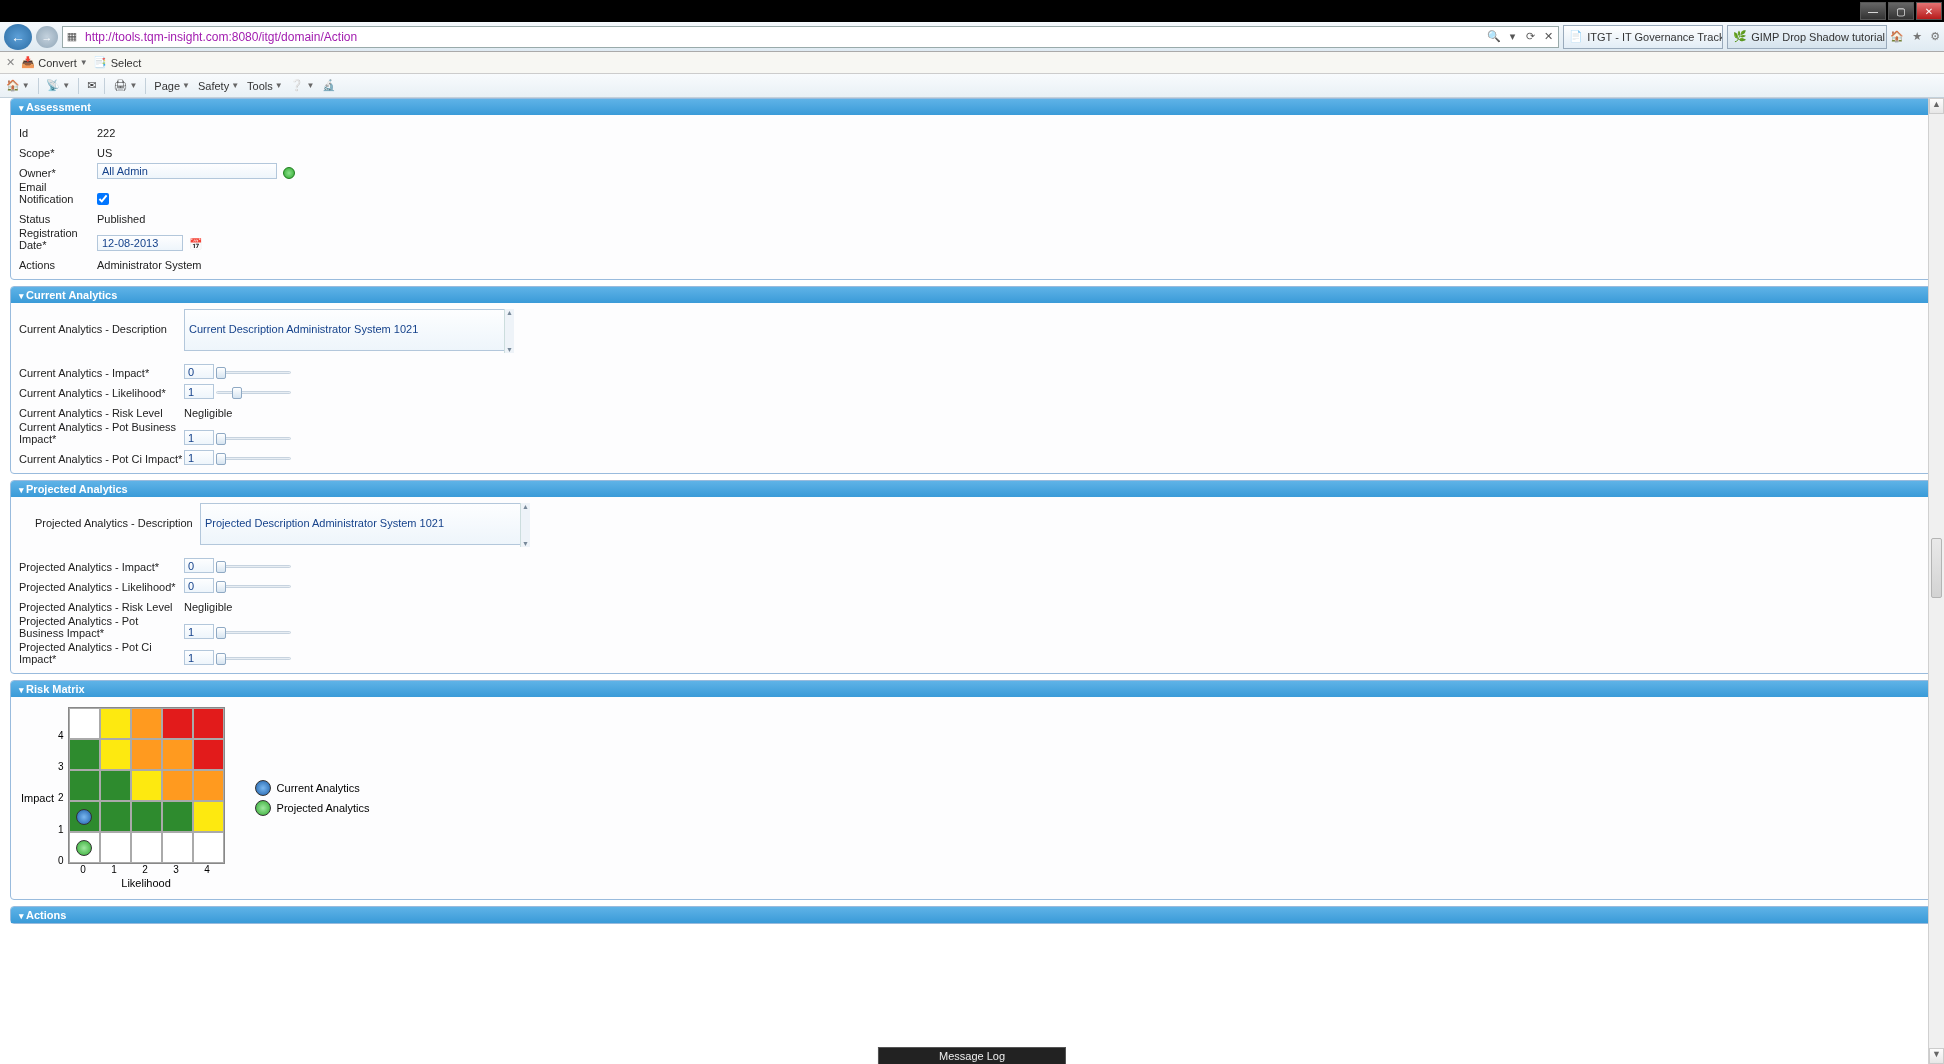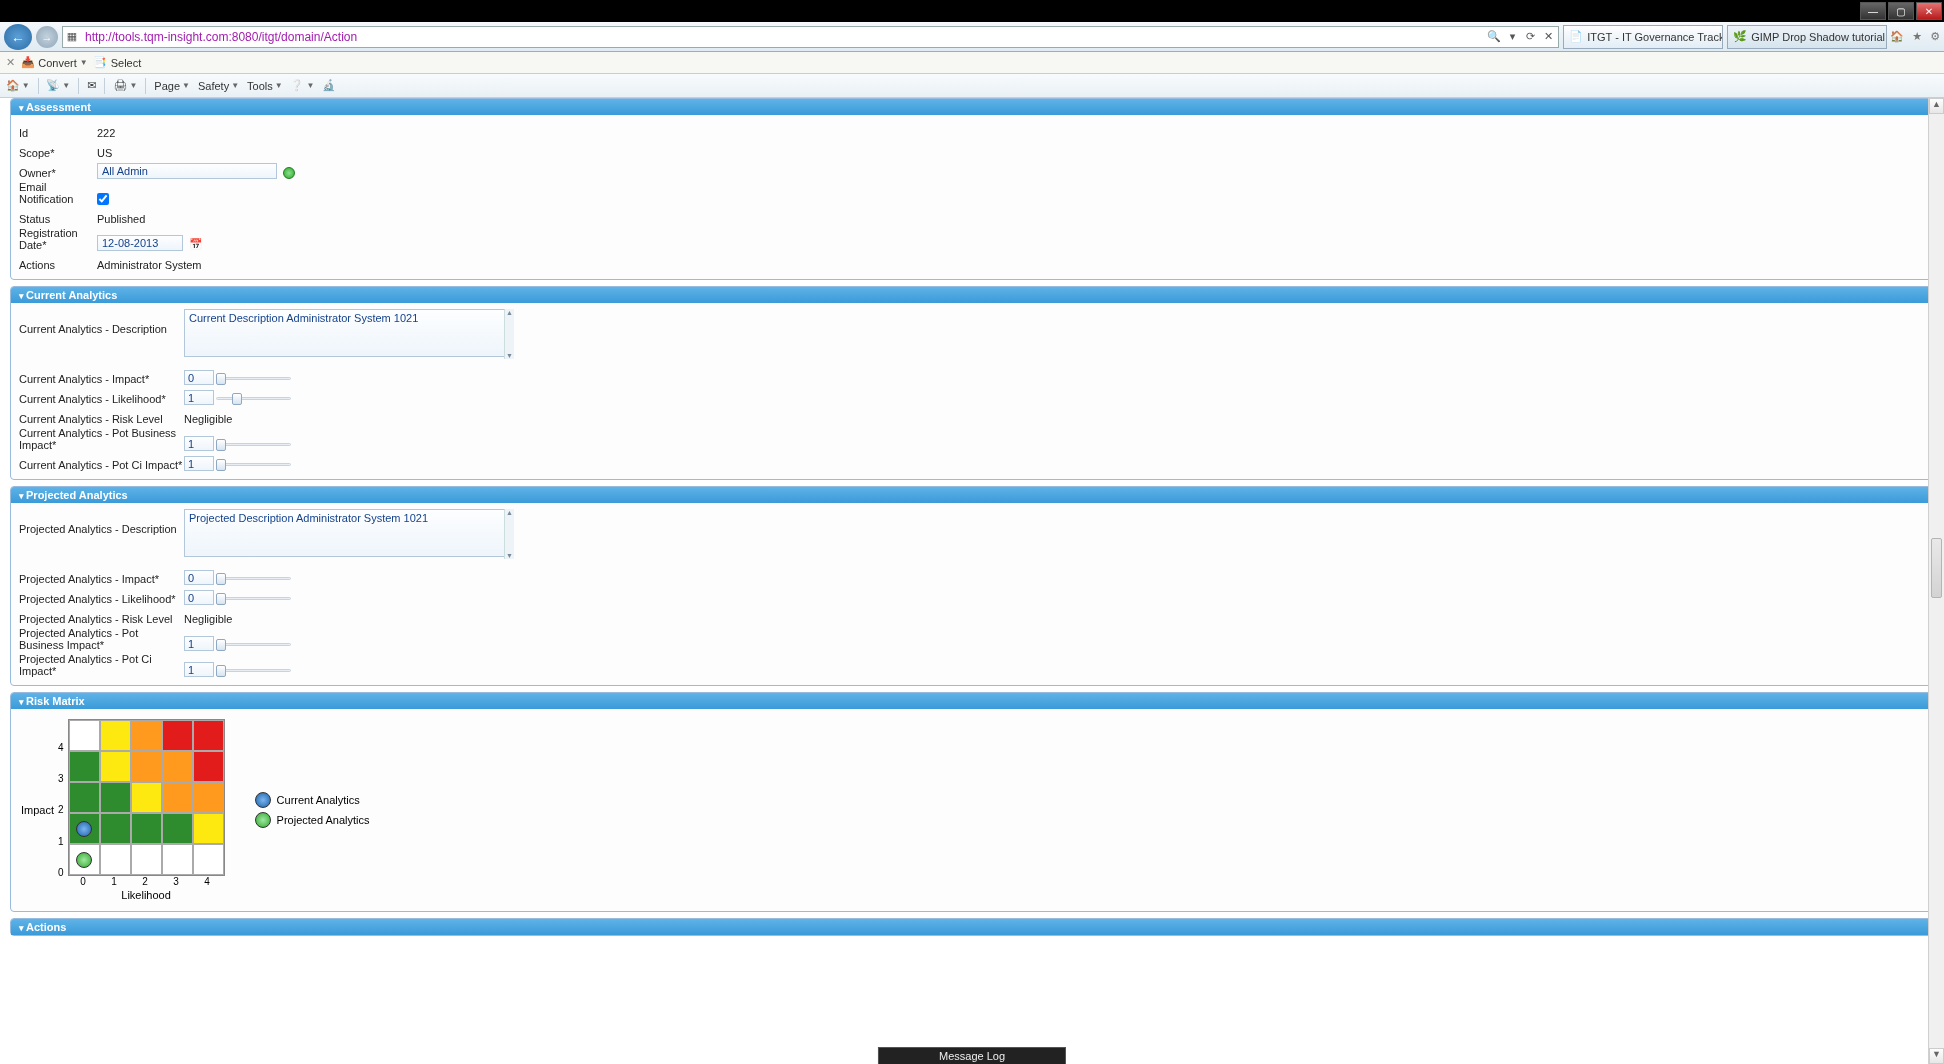--- a/index.html
+++ b/index.html
@@ -43,21 +43,21 @@
 .form-row { display: flex; align-items: flex-end; min-height: 18px; margin-bottom: 2px; }
 .form-row .lbl { width: 165px; color: #222; font-size: 11px; }
 .panel-bd.assessment .form-row .lbl { width: 78px; }
 .val { color: #222; font-size: 11px; }
 .input-like { background: linear-gradient(#fefeff,#eef5fb); border: 1px solid #b3c7db; color: #15428b; padding: 1px 4px; height: 16px; font-size: 11px; }
 .owner-input { width: 180px; }
 .date-input { width: 86px; }
 .green-dot { width: 12px; height: 12px; border-radius: 50%; background: radial-gradient(#8be08b,#2ea82e); display: inline-block; margin-left: 6px; border: 1px solid #1d7d1d; }
 .cal-icon { margin-left: 6px; color: #6a8db5; cursor: pointer; }
 
-.textarea-like { width: 330px; height: 48px; background: linear-gradient(#fdfeff,#eef5fb); border: 1px solid #b3c7db; color: #15428b; padding: 2px 4px; font-size: 11px; position: relative; resize: none; font-family: inherit; }
+.textarea-like { width: 330px; height: 42px; background: linear-gradient(#fdfeff,#eef5fb); border: 1px solid #b3c7db; color: #15428b; padding: 13px 4px; font-size: 11px; position: relative; resize: none; font-family: inherit; }
 .ta-wrap { position: relative; display: inline-block; }
 .ta-scroll { position: absolute; right: 0; top: 0; bottom: 0; width: 10px; background: #eef3f8; border-left: 1px solid #cdd; display: flex; flex-direction: column; justify-content: space-between; font-size: 7px; color: #789; text-align: center; }
 
 .slider-wrap { display: flex; align-items: center; gap: 0; }
 .num-box { width: 30px; height: 15px; border: 1px solid #b3c7db; background: linear-gradient(#fdfeff,#eef5fb); color: #15428b; text-align: left; padding: 0 3px; font-size: 11px; line-height: 14px; }
 .slider { width: 75px; height: 12px; position: relative; margin-left: 2px; }
 .slider-track { position: absolute; top: 5px; left: 0; right: 0; height: 3px; background: #e8eef4; border: 1px solid #c7d3df; border-radius: 2px; }
 .slider-thumb { position: absolute; top: 1px; width: 10px; height: 12px; background: linear-gradient(#fff,#d6e4f0); border: 1px solid #8fa9c4; border-radius: 2px; cursor: pointer; }
 
 
@@ -280,21 +280,21 @@
             </span>
           </span>
         </div>
     </div>
   </div>
 
   <div class="panel">
     <div class="panel-hd">Projected Analytics</div>
     <div class="panel-bd">
       <div class="form-row" style="align-items:flex-start;margin-bottom:8px;">
-        <span class="lbl" style="padding-top:14px;">Projected Analytics - Description</span>
+        <span class="lbl" style="padding-top:14px;margin-left:16px;">Projected Analytics - Description</span>
         <span class="ta-wrap">
           <textarea class="textarea-like" style="">Projected Description Administrator System 1021</textarea>
           <span class="ta-scroll">
               <span>▲</span>
               <span>▼</span>
             </span>
         </span>
       </div>
       <div class="form-row">
           <span class="lbl">Projected Analytics - Impact*</span>

